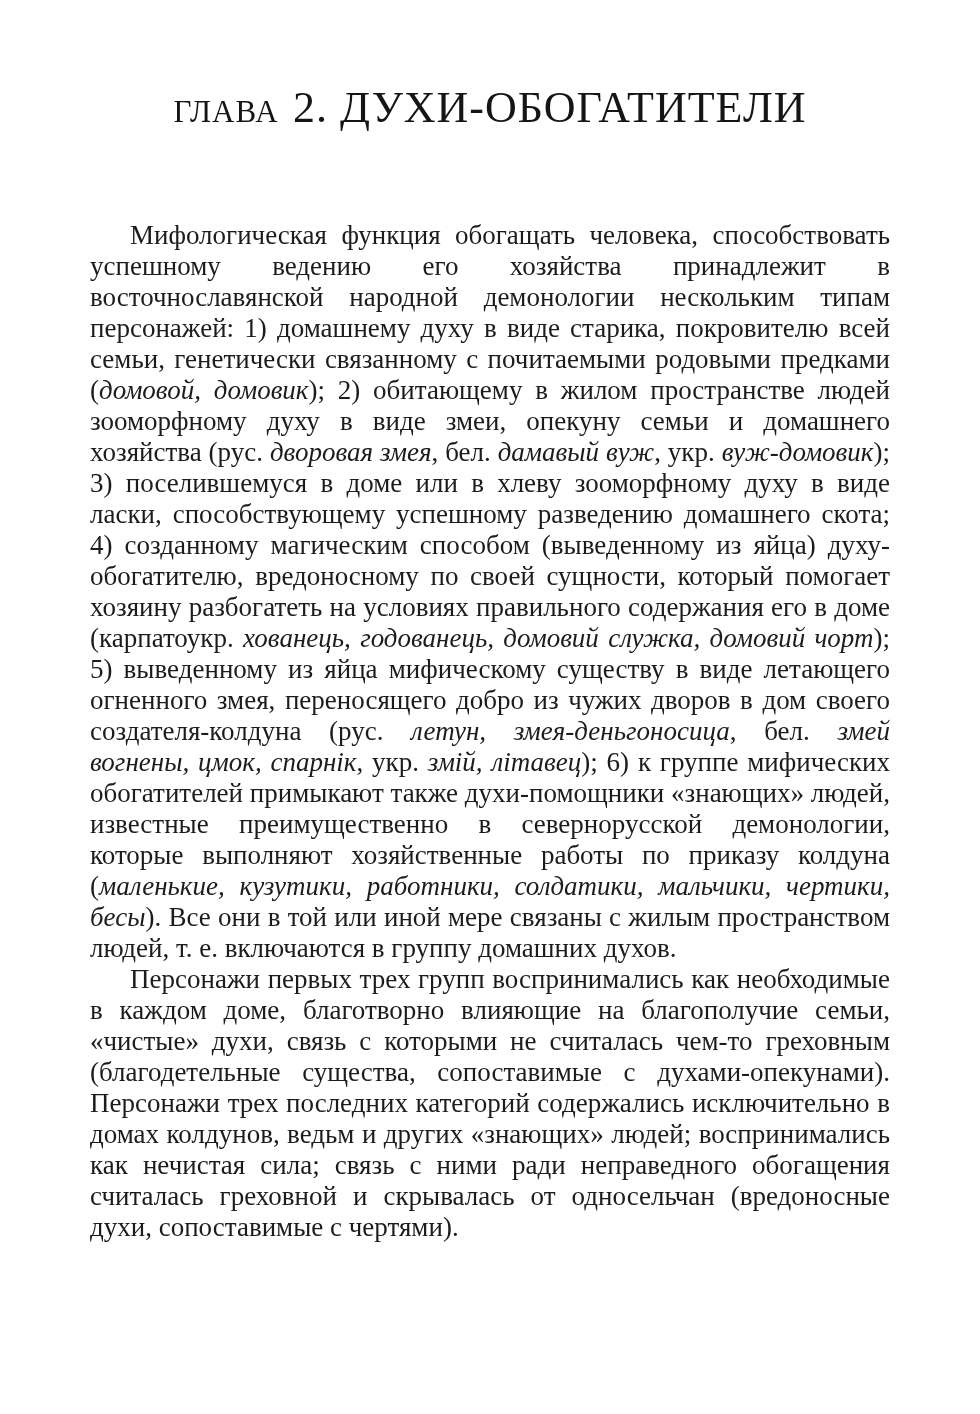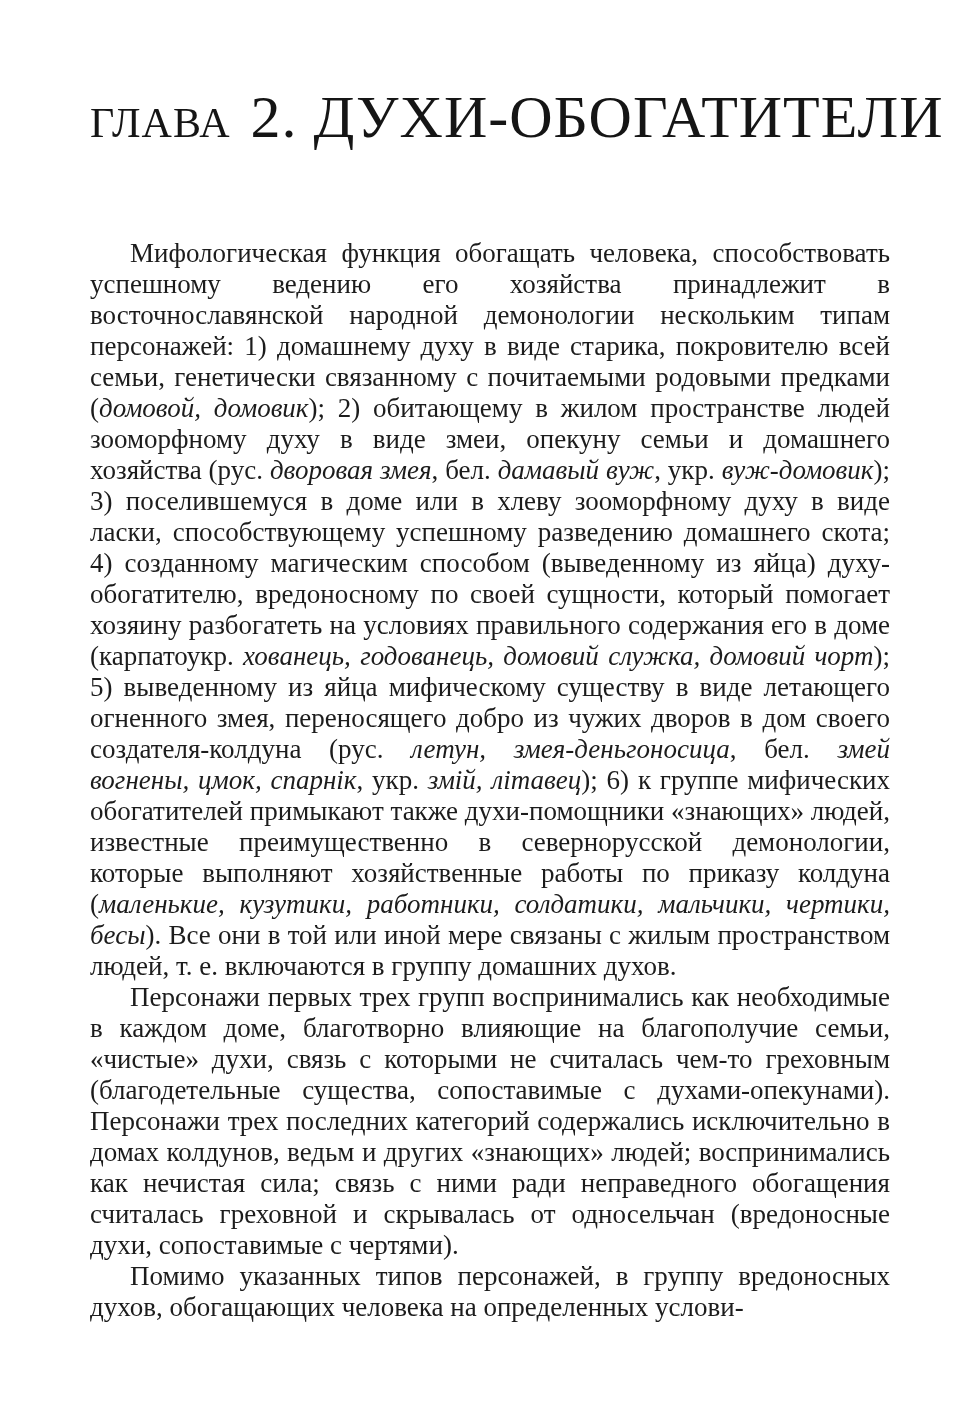--- a/index.html
+++ b/index.html
@@ -18,21 +18,21 @@
     box-sizing: border-box;
     width: 980px;
     height: 1414px;
     padding: 84px 90px 0 90px;
     background: #ffffff;
   }
   h1.chapter-title {
     margin: 0 0 88px 0;
     text-align: center;
     font-weight: normal;
-    font-size: 60px;
+    font-size: 44px;
     line-height: 1.1;
     letter-spacing: 1px;
     color: #151515;
     white-space: nowrap;
   }
   .chapter-word {
     font-variant: small-caps;
     text-transform: lowercase;
   }
   .chapter-word::first-letter {
@@ -61,15 +61,14 @@
 <body>
 
 <main class="page">
   <h1 class="chapter-title">
     <span class="chapter-word">Глава</span><span class="chapter-rest">2. ДУХИ-ОБОГАТИТЕЛИ</span>
   </h1>
 
   <section class="text-block" id="paragraphs">
       <p class="body-para"><span>Мифологическая функция обогащать человека, способствовать успешному ведению его хозяйства принадлежит в восточнославянской народной демонологии нескольким типам персонажей: 1) домашнему духу в виде старика, покровителю всей семьи, генетически связанному с почитаемыми родовыми предками (</span><em>домовой, домовик</em><span>); 2) обитающему в жилом пространстве людей зооморфному духу в виде змеи, опекуну семьи и домашнего хозяйства (рус. </span><em>дворовая змея</em><span>, бел. </span><em>дамавый вуж</em><span>, укр. </span><em>вуж-домовик</em><span>); 3) поселившемуся в доме или в хлеву зооморфному духу в виде ласки, способствующему успешному разведению домашнего скота; 4) созданному магическим способом (выведенному из яйца) духу-обогатителю, вредоносному по своей сущности, который помогает хозяину разбогатеть на условиях правильного содержания его в доме (карпатоукр. </span><em>хованець, годованець, домовий служка, домовий чорт</em><span>); 5) выведенному из яйца мифическому существу в виде летающего огненного змея, переносящего добро из чужих дворов в дом своего создателя-колдуна (рус. </span><em>летун, змея-деньгоносица</em><span>, бел. </span><em>змей вогнены, цмок, спарнік</em><span>, укр. </span><em>змій, літавец</em><span>); 6) к группе мифических обогатителей примыкают также духи-помощники «знающих» людей, известные преимущественно в севернорусской демонологии, которые выполняют хозяйственные работы по приказу колдуна (</span><em>маленькие, кузутики, работники, солдатики, мальчики, чертики, бесы</em><span>). Все они в той или иной мере связаны с жилым пространством людей, т. е. включаются в группу домашних духов.</span></p>
       <p class="body-para"><span>Персонажи первых трех групп воспринимались как необходимые в каждом доме, благотворно влияющие на благополучие семьи, «чистые» духи, связь с которыми не считалась чем-то греховным (благодетельные существа, сопоставимые с духами-опекунами). Персонажи трех последних категорий содержались исключительно в домах колдунов, ведьм и других «знающих» людей; воспринимались как нечистая сила; связь с ними ради неправедного обогащения считалась греховной и скрывалась от односельчан (вредоносные духи, сопоставимые с чертями).</span></p>
-      <p class="body-para"><span>Помимо указанных типов персонажей, в группу вредоносных духов, обогащающих человека на определенных услови-</span></p>
     </section>
 </main>
 
 </body></html>

